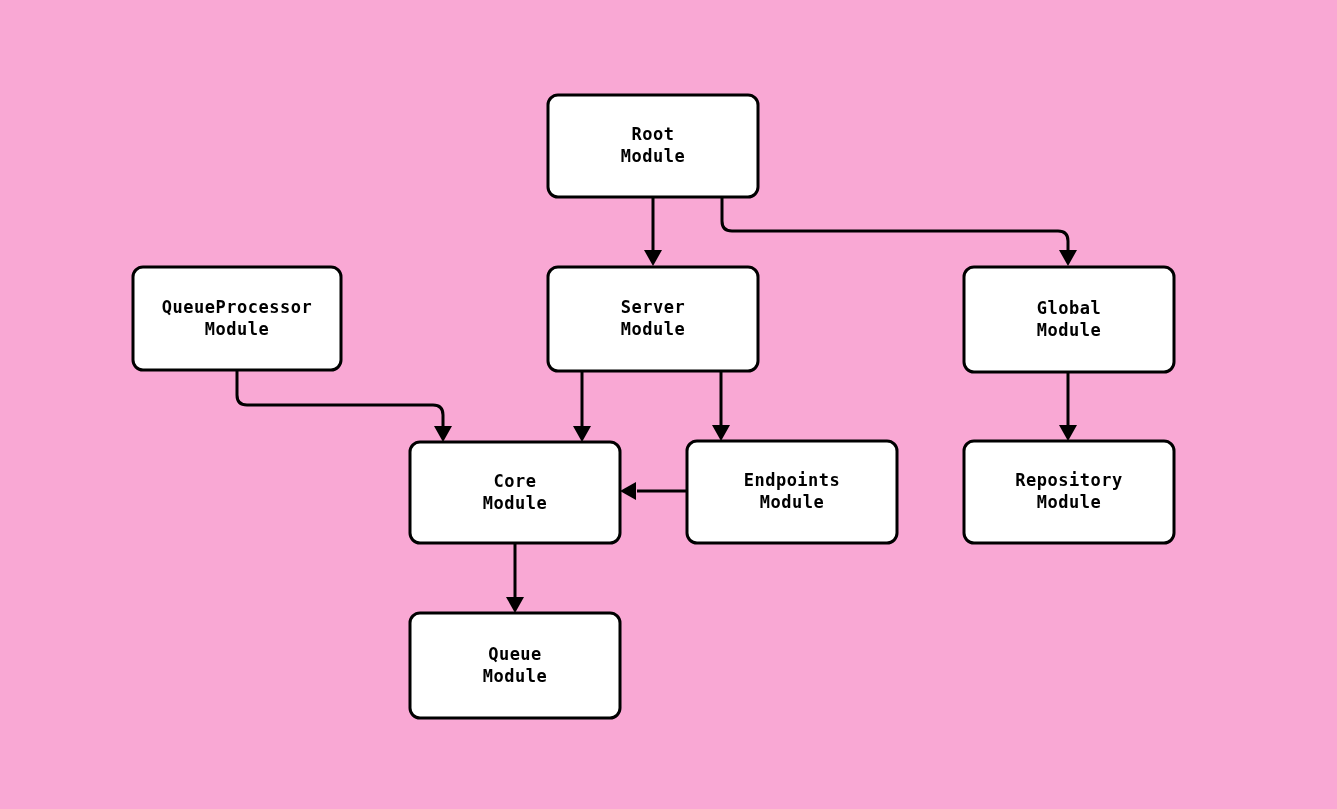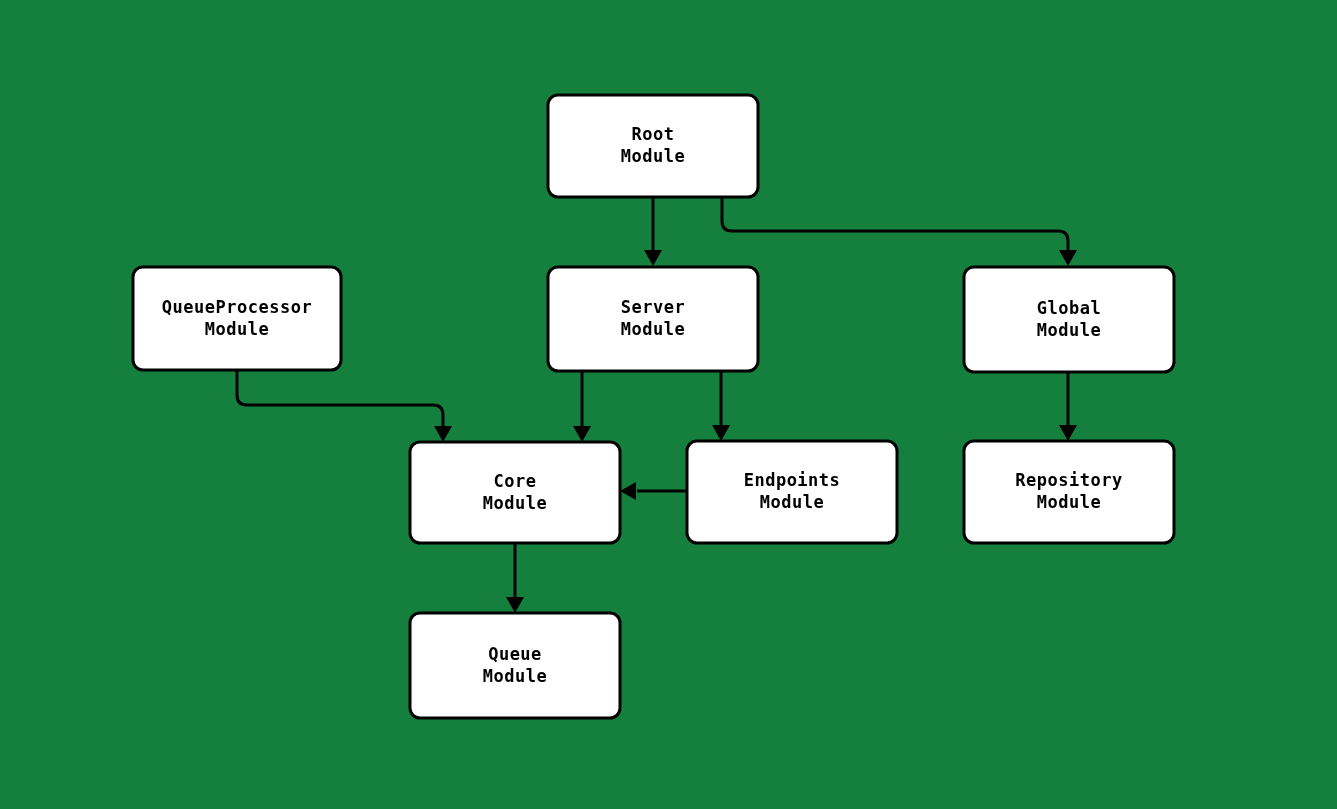--- a/index.html
+++ b/index.html
@@ -11,21 +11,21 @@
   body {
     width: 1337px;
     height: 809px;
     overflow: hidden;
     font-family: "DejaVu Sans Mono", "Liberation Mono", monospace;
   }
   #diagram-root {
     position: relative;
     width: 1337px;
     height: 809px;
-    background: #15803d;
+    background: #f9a8d4;
   }
   svg.diagram-canvas {
     display: block;
     width: 1337px;
     height: 809px;
   }
   .node-box {
     fill: #ffffff;
     stroke: #000000;
     stroke-width: 3;

